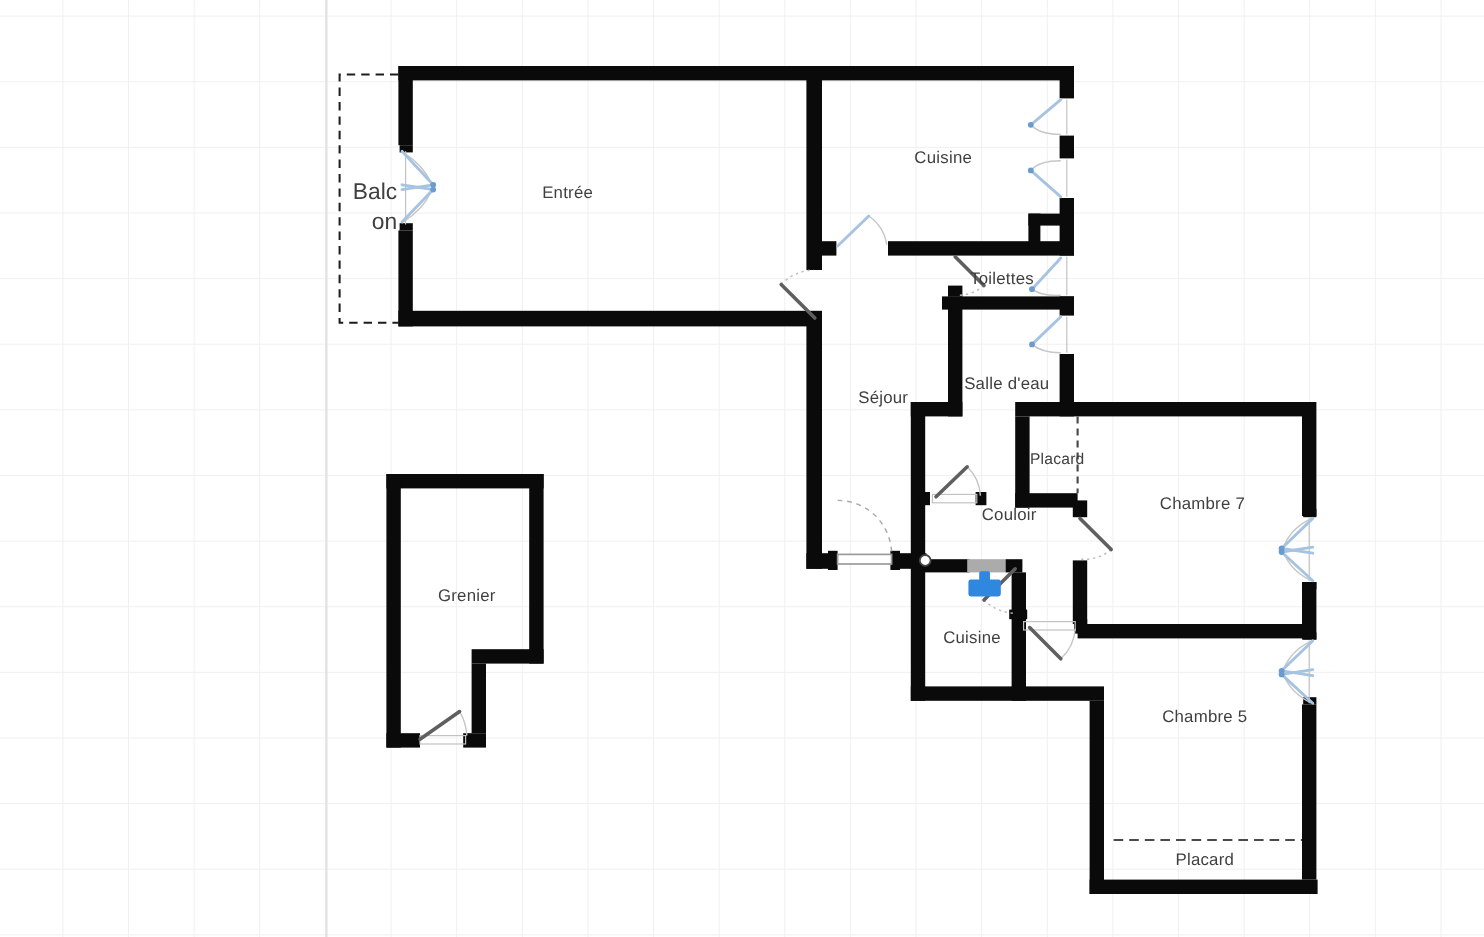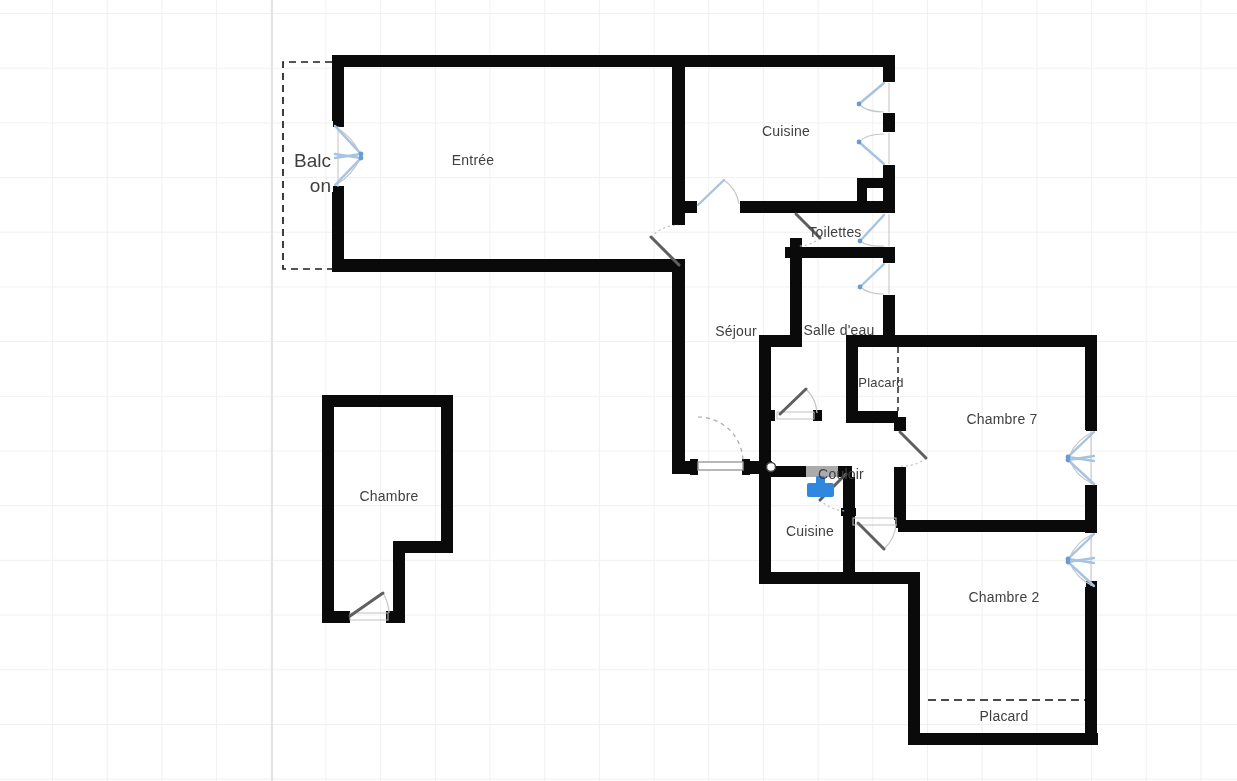--- a/index.html
+++ b/index.html
@@ -246,21 +246,21 @@
       <rect x="807" y="483" width="27" height="14" rx="2" fill="#2f87e0"></rect>
     </g>
 
   </svg>
 
   <div class="balcon-label">Balcon</div>
   <div class="room-label" style="left:473px;top:160px">Entrée</div>
   <div class="room-label" style="left:786px;top:131px">Cuisine</div>
   <div class="room-label" style="left:835px;top:232px">Toilettes</div>
   <div class="room-label" style="left:736px;top:331px">Séjour</div>
-  <div class="room-label" style="left:839px;top:330px">Salle d'eau</div>
+  <div class="room-label" style="left:839px;top:319px">Salle d'eau</div>
   <div class="room-label small" style="left:881px;top:382px">Placard</div>
   <div class="room-label" style="left:1002px;top:419px">Chambre 7</div>
-  <div class="room-label" style="left:841px;top:474px">Couloir</div>
+  <div class="room-label" style="left:841px;top:428px">Couloir</div>
   <div class="room-label" style="left:810px;top:531px">Cuisine</div>
-  <div class="room-label" style="left:389px;top:496px">Chambre</div>
-  <div class="room-label" style="left:1004px;top:597px">Chambre 2</div>
+  <div class="room-label" style="left:389px;top:496px">Grenier</div>
+  <div class="room-label" style="left:1004px;top:597px">Chambre 5</div>
   <div class="room-label" style="left:1004px;top:716px">Placard</div>
 </div>
 
 </body></html>

